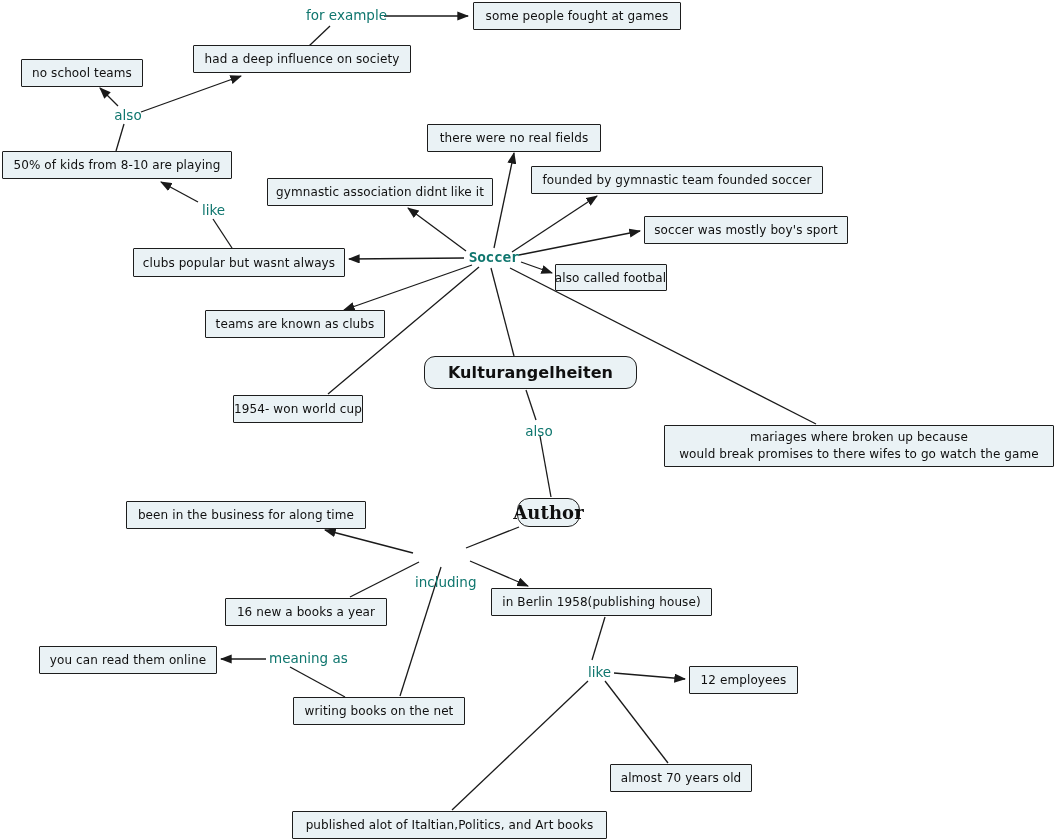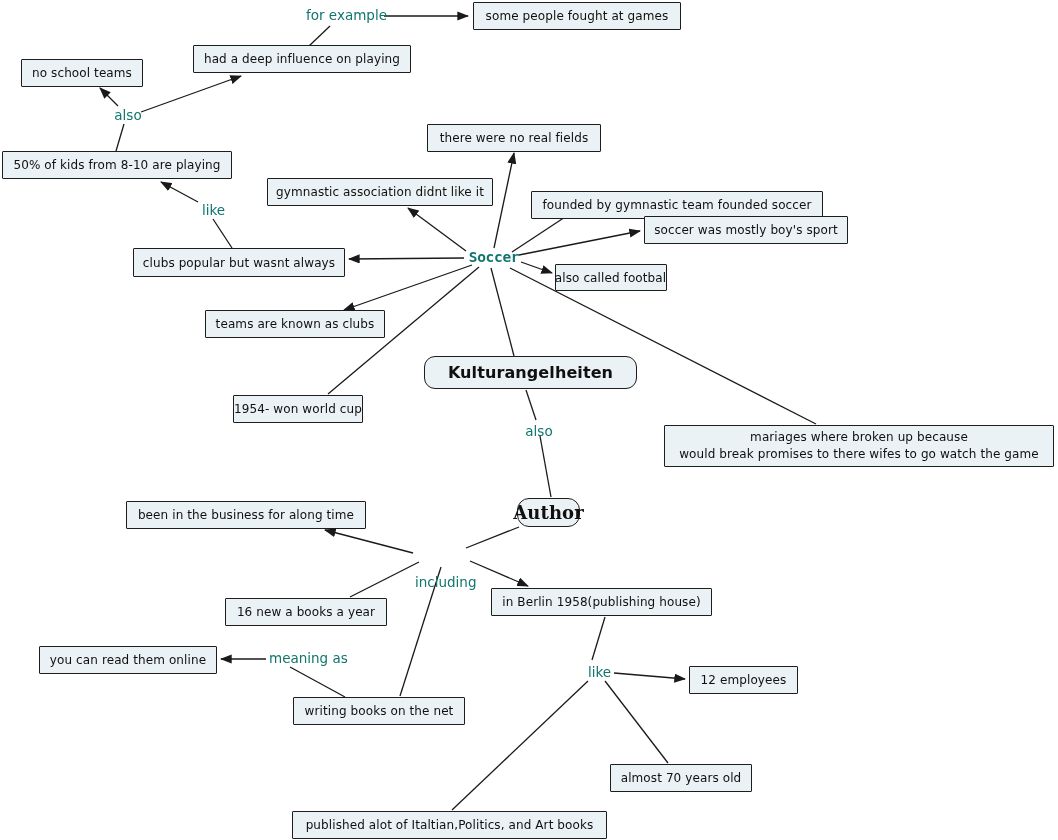--- a/index.html
+++ b/index.html
@@ -110,25 +110,25 @@
         <line x1="290" y1="667" x2="345" y2="697" stroke="#1a1a1a" stroke-width="1.3"></line>
         <line x1="592" y1="660" x2="605" y2="617" stroke="#1a1a1a" stroke-width="1.3"></line>
         <line x1="614" y1="673" x2="685" y2="679" stroke="#1a1a1a" stroke-width="1.3" marker-end="url(#arrowhead)"></line>
         <line x1="588" y1="681" x2="452" y2="810" stroke="#1a1a1a" stroke-width="1.3"></line>
         <line x1="605" y1="681" x2="668" y2="763" stroke="#1a1a1a" stroke-width="1.3"></line>
       </g>
   </svg>
   <div id="nodes-group">
       <div class="node" style="left: 473px; top: 2px; width: 208px; height: 28px;">some people fought at games</div>
       <div class="node" style="left: 21px; top: 59px; width: 122px; height: 28px;">no school teams</div>
-      <div class="node" style="left: 193px; top: 45px; width: 218px; height: 28px;">had a deep influence on playing</div>
+      <div class="node" style="left: 193px; top: 45px; width: 218px; height: 28px;">had a deep influence on society</div>
       <div class="node" style="left: 427px; top: 124px; width: 174px; height: 28px;">there were no real fields</div>
       <div class="node" style="left: 2px; top: 151px; width: 230px; height: 28px;">50% of kids from 8-10 are playing</div>
       <div class="node" style="left: 267px; top: 178px; width: 226px; height: 28px;">gymnastic association didnt like it</div>
-      <div class="node" style="left: 531px; top: 166px; width: 292px; height: 28px; margin-top: 25px;">founded by gymnastic team founded soccer</div>
+      <div class="node" style="left: 531px; top: 166px; width: 292px; height: 28px;">founded by gymnastic team founded soccer</div>
       <div class="node" style="left: 644px; top: 216px; width: 204px; height: 28px;">soccer was mostly boy's sport</div>
       <div class="node" style="left: 133px; top: 248px; width: 212px; height: 29px;">clubs popular but wasnt always</div>
       <div class="node" style="left: 555px; top: 264px; width: 112px; height: 27px; padding-left: 8px;">also called footbal</div>
       <div class="node" style="left: 205px; top: 310px; width: 180px; height: 28px;">teams are known as clubs</div>
       <div class="node hub-strong" style="left: 424px; top: 356px; width: 213px; height: 33px;">Kulturangelheiten</div>
       <div class="node" style="left: 233px; top: 395px; width: 130px; height: 28px;">1954- won world cup</div>
       <div class="node multiline" style="left: 664px; top: 425px; width: 390px; height: 42px;">mariages where broken up because
 would break promises to there wifes to go watch the game</div>
       <div class="node hub-small" style="left: 517px; top: 498px; width: 63px; height: 29px;">Author</div>
       <div class="node" style="left: 126px; top: 501px; width: 240px; height: 28px;">been in the business for along time</div>

